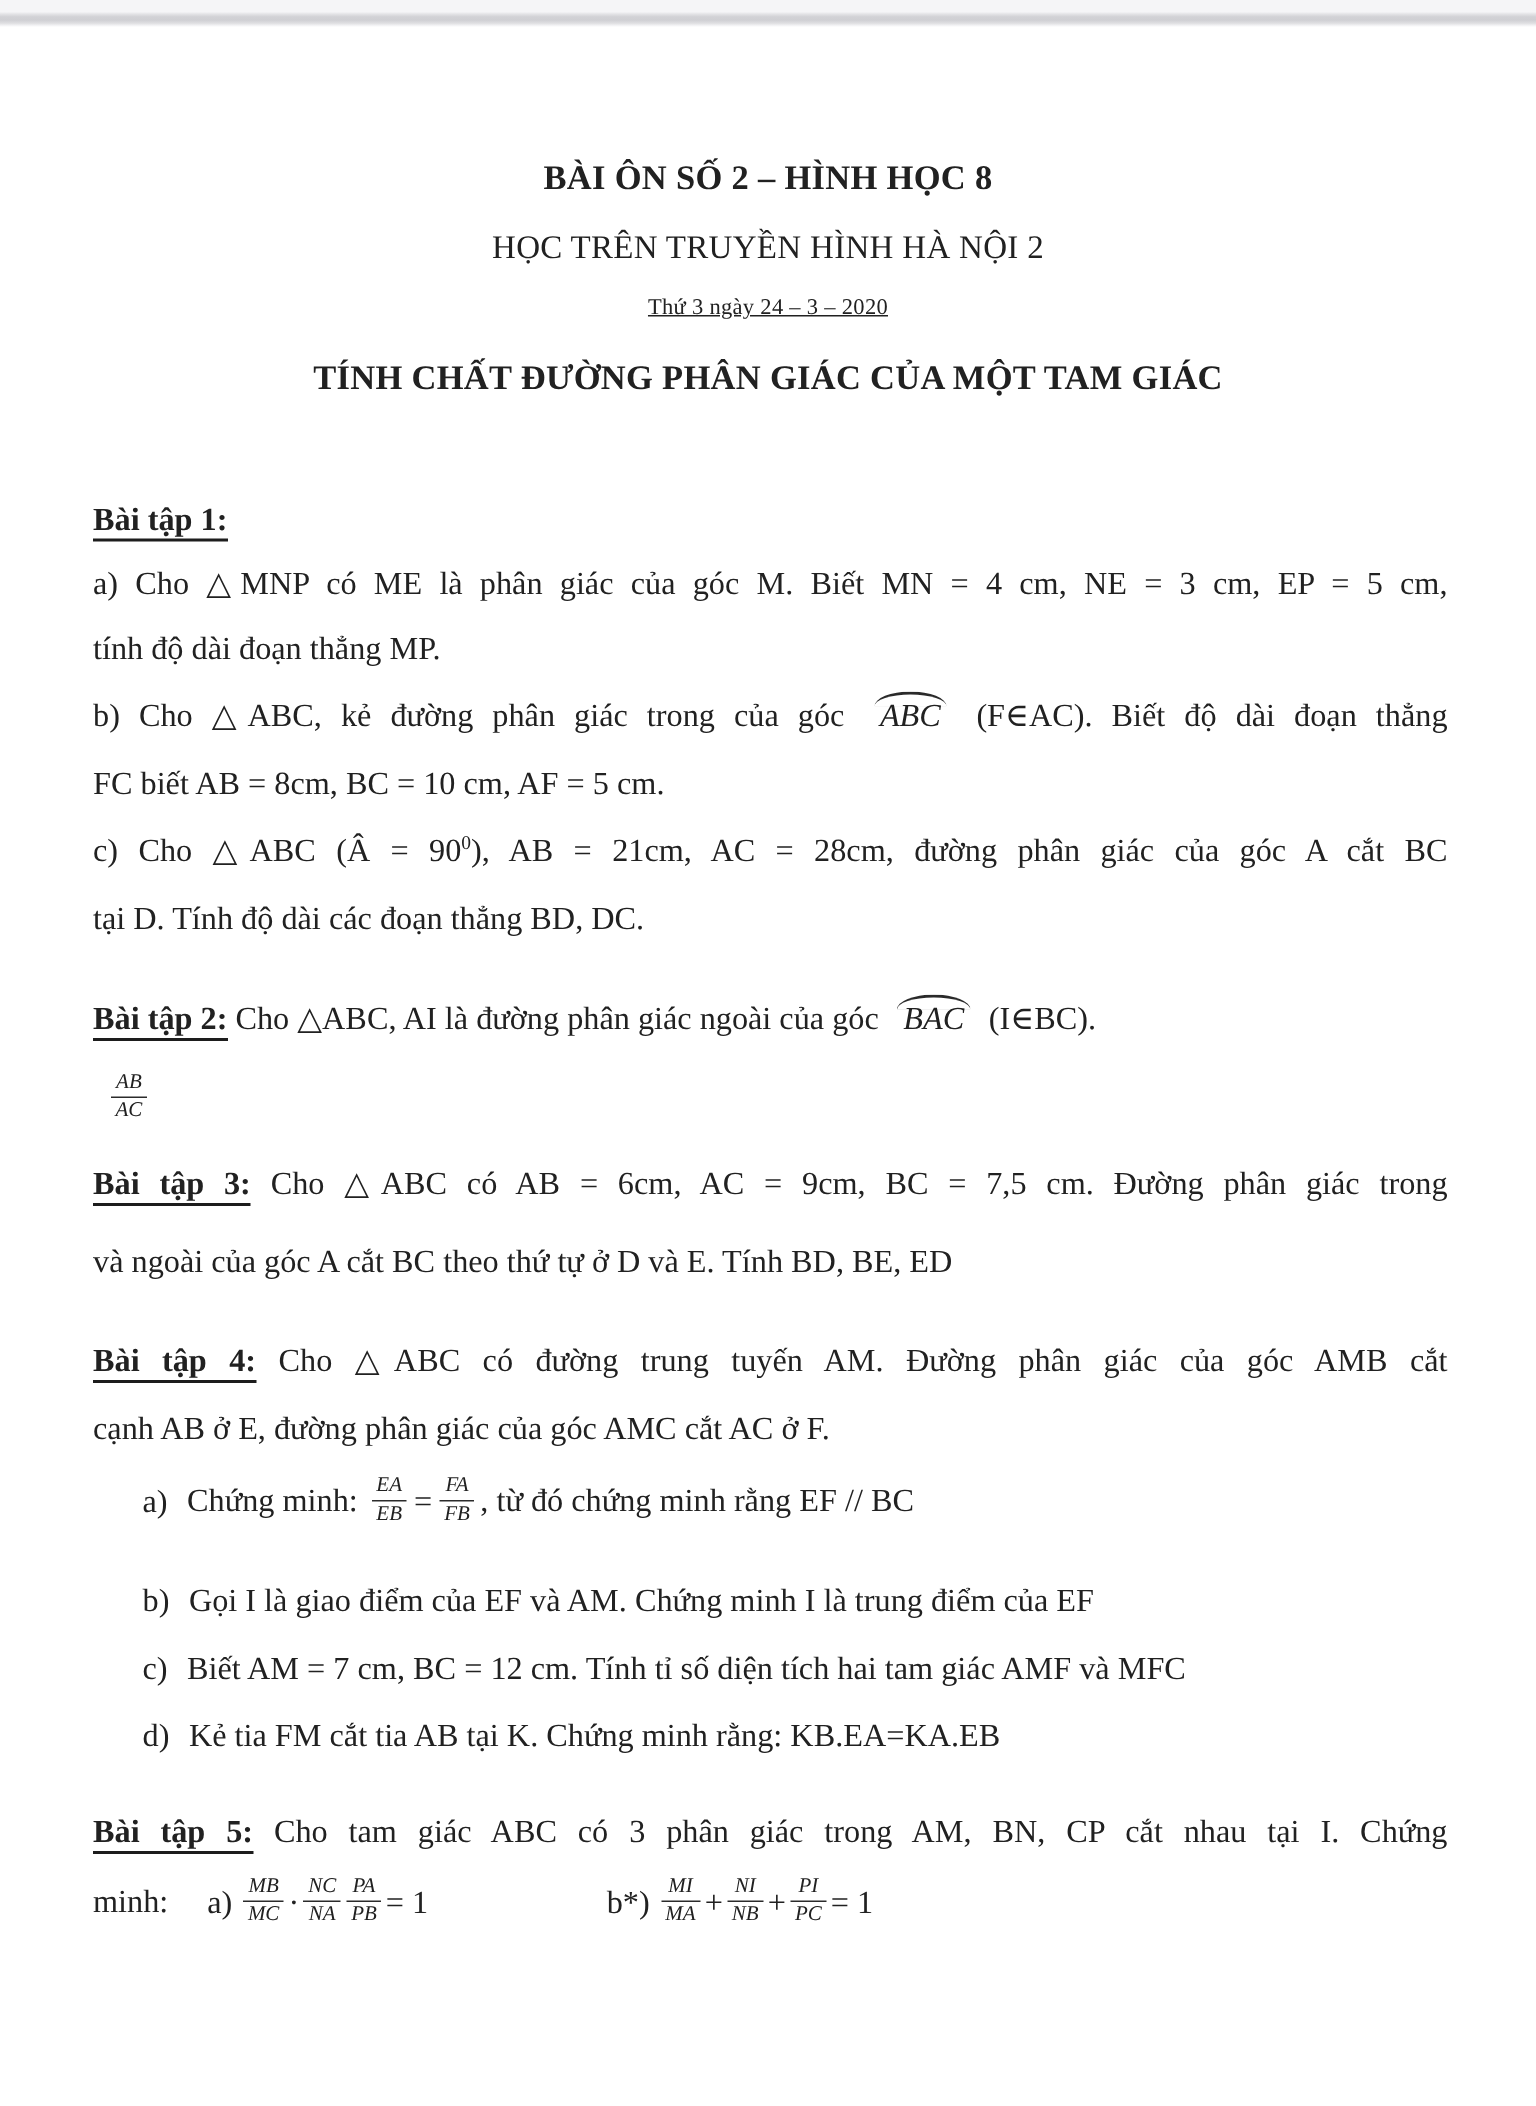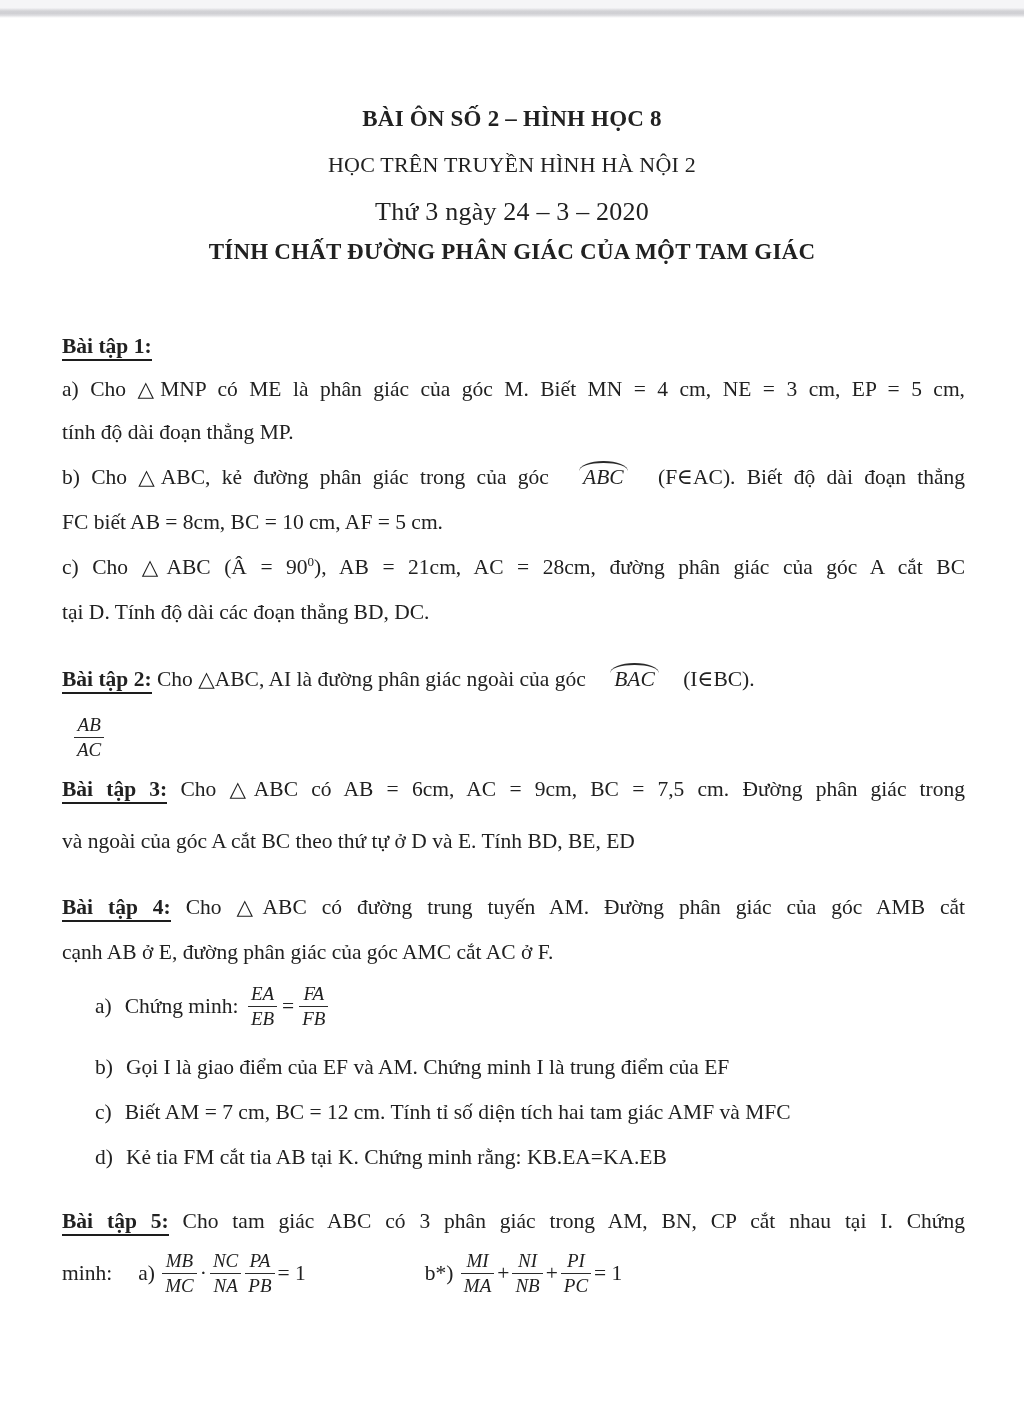--- a/index.html
+++ b/index.html
@@ -11,38 +11,38 @@
   .topband{
     position:absolute;left:0;top:0;width:1024px;height:18px;
     background:linear-gradient(180deg,#f5f5f7 0%,#f5f5f7 44%,#e3e3e6 52%,#d2d2d6 62%,#cfcfd3 74%,#dfdfe2 86%,#f2f2f4 94%,#ffffff 100%);
   }
   .tl{
     position:absolute;left:0;width:1024px;text-align:center;
     letter-spacing:0.2px;white-space:nowrap;
   }
   .t-bold{font-weight:bold;font-size:23px;}
   .t-reg{font-size:22px;}
-  .t-date{font-size:26px;}
+  .t-date{font-size:15px;text-decoration:underline;}
   .line{
     position:absolute;left:62px;width:903px;
     font-size:21.5px;line-height:26px;white-space:normal;
   }
   .j{text-align:justify;text-align-last:justify;}
   .indent{left:95px;width:870px;}
   .bhead{font-weight:bold;border-bottom:2px solid #1d1d1d;padding-bottom:1px;}
   .lbl{margin-right:13px;}
-  .hat{font-style:italic;position:relative;padding:0 3px;margin:0 20px;}
+  .hat{font-style:italic;position:relative;padding:0 3px;margin:0 8px;}
   .hat::before{
     content:"";position:absolute;left:-1px;right:-1px;top:-4px;height:8px;
     border-top:2px solid #2a2a2a;
     border-radius:50% 50% 0 0 / 100% 100% 0 0;
   }
   .frac{
     display:inline-block;vertical-align:middle;text-align:center;
-    font-style:italic;font-size:19px;line-height:1.15;margin:0 4px;
+    font-style:italic;font-size:14px;line-height:1.15;margin:0 4px;
     position:relative;top:-2px;
   }
   .frac .num{display:block;border-bottom:1.6px solid #2b2b2b;padding:0 3px 1px;}
   .frac .den{display:block;padding:1px 3px 0;}
   .tight{margin:0 2px;}
   .op{display:inline-block;vertical-align:middle;position:relative;top:-2px;margin:0 1px;}
   .sup{font-size:13px;vertical-align:super;line-height:0;}
   .gapA{margin-left:26px;}
   .gapB{margin-left:118px;}
 </style>
@@ -98,21 +98,21 @@
 <div class="line" style="top:939px">cạnh AB ở E, đường phân giác của góc AMC cắt AC ở F.</div>
 
 <div class="line indent" style="top:985px">
   <span class="lbl">a)</span><span>Chứng minh:</span>
   <span class="frac">
     <span class="num">EA</span>
     <span class="den">EB</span>
   </span><span class="op">=</span><span class="frac">
     <span class="num">FA</span>
     <span class="den">FB</span>
-  </span>
+  </span><span>, từ đó chứng minh rằng EF // BC</span>
 </div>
 
 <div class="line indent" style="top:1054px">
   <span class="lbl">b)</span><span>Gọi I là giao điểm của EF và AM. Chứng minh I là trung điểm của EF</span>
 </div>
 <div class="line indent" style="top:1099px">
   <span class="lbl">c)</span><span>Biết AM = 7 cm, BC = 12 cm. Tính tỉ số diện tích hai tam giác AMF và MFC</span>
 </div>
 <div class="line indent" style="top:1144px">
   <span class="lbl">d)</span><span>Kẻ tia FM cắt tia AB tại K. Chứng minh rằng: KB.EA=KA.EB</span>

